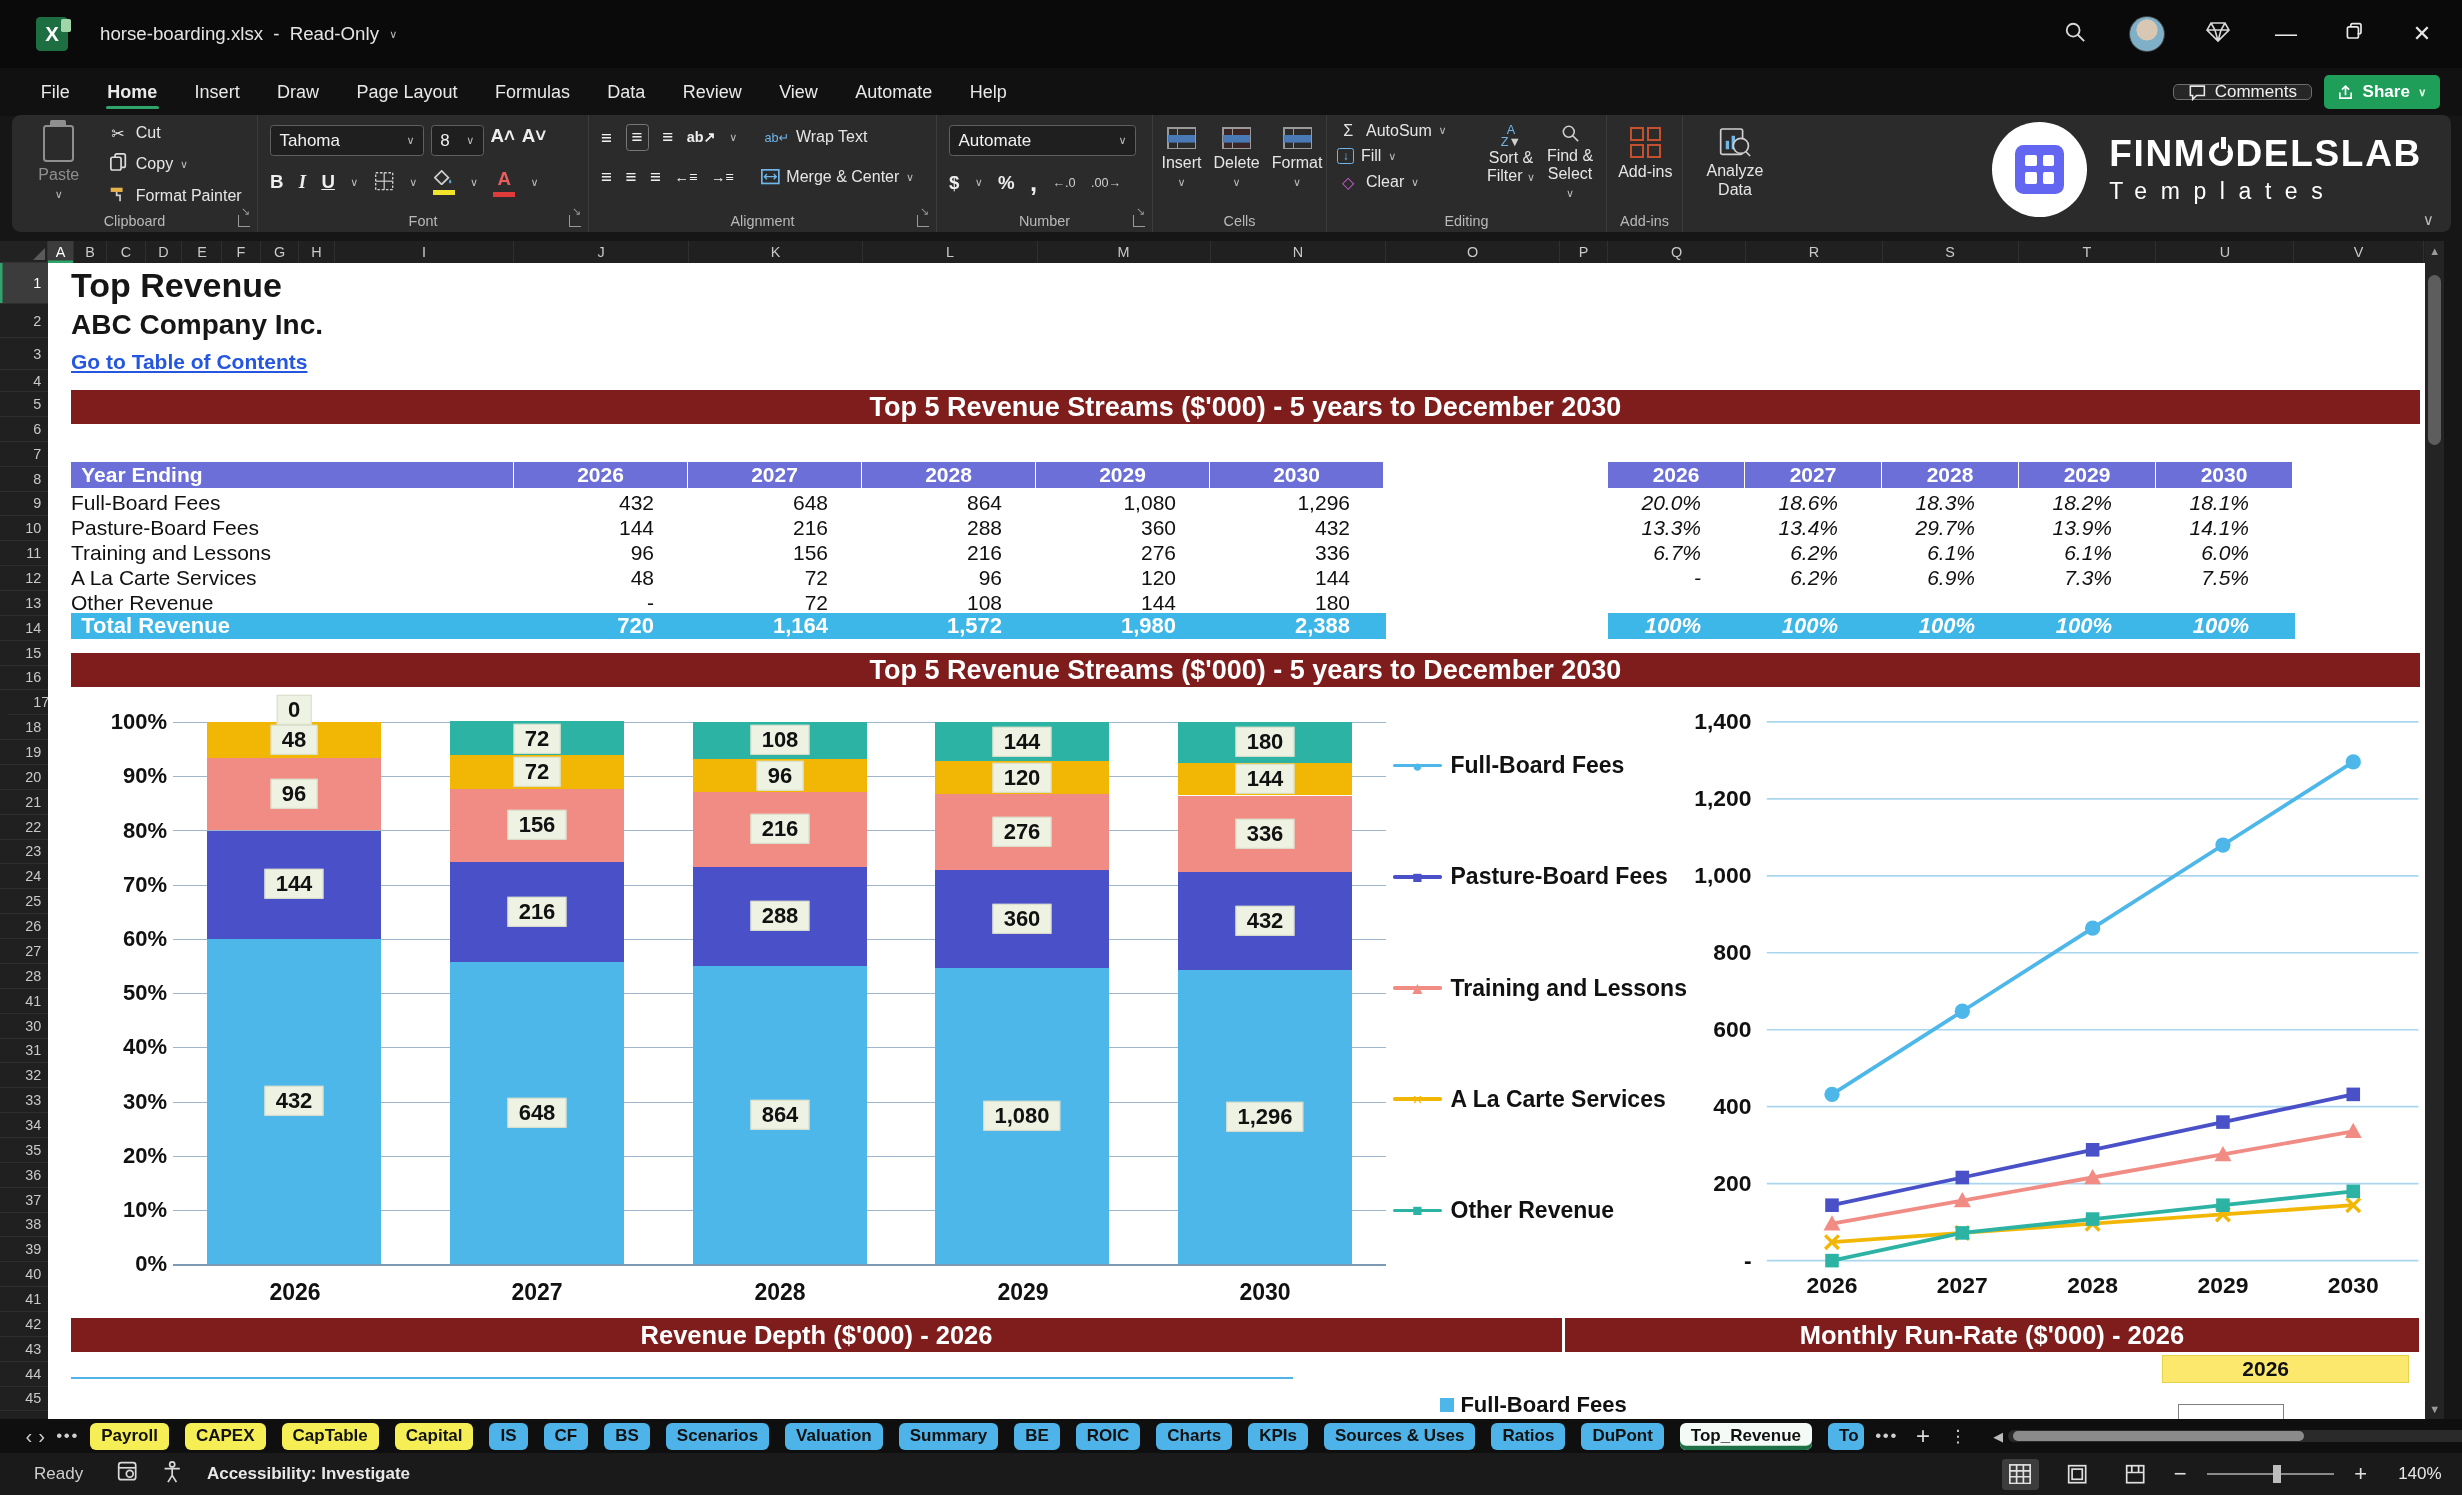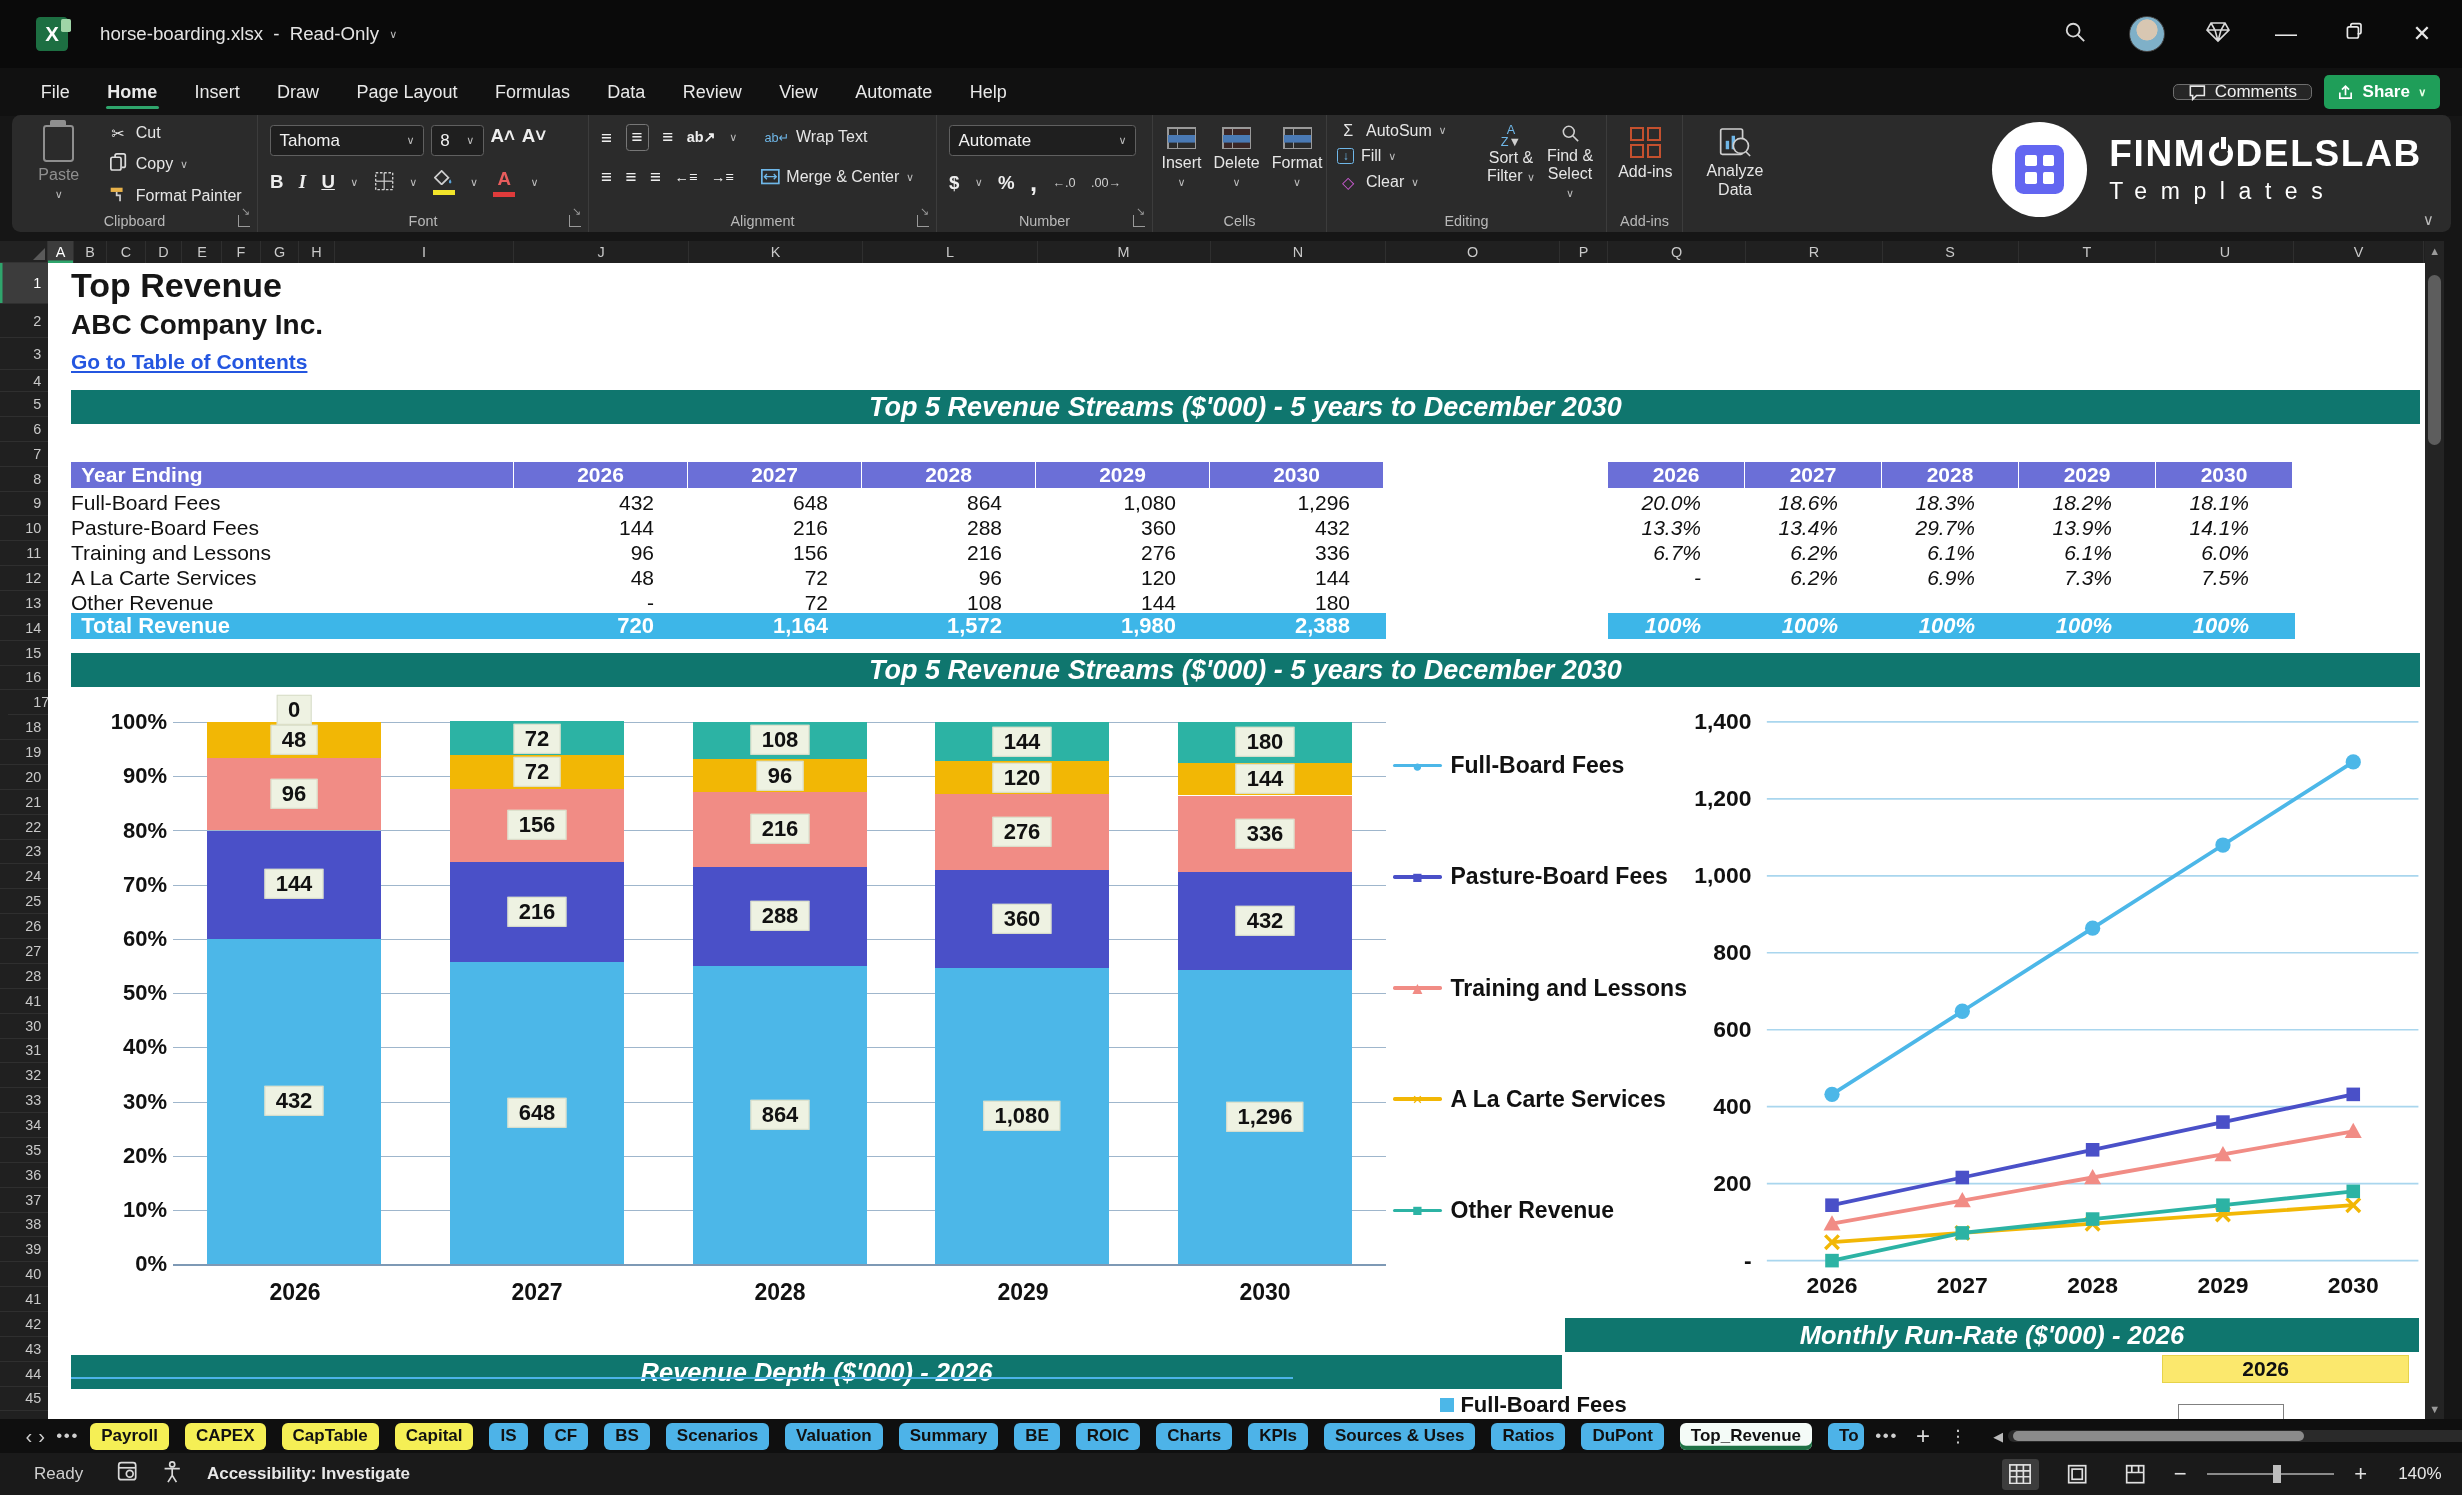--- a/index.html
+++ b/index.html
@@ -68,24 +68,24 @@
   .rowhead.sel { background:#3c3c3c; color:#fff; box-shadow:inset 2.5px 0 0 #2fa56c; }
   #vscroll { position:absolute; right:0; top:0; width:18.7px; height:1178px; background:#242424; }
   .varrow { position:absolute; left:0; width:18.7px; height:20.4px; color:#9a9a9a; font-size:11px; text-align:center; line-height:20.4px; }
   #vthumb { position:absolute; left:2.5px; top:34px; width:13.6px; height:170px; background:#5d5d5d; border-radius:6.8px; }
 
   
   #canvas { position:absolute; left:48px; top:22px; width:2396px; height:1156px; background:#fff; overflow:hidden; color:#111; }
   #sheet-title { position:absolute; left:23px; top:3.4px; font-size:34px; font-weight:bold; color:#161616; }
   #sheet-company { position:absolute; left:23px; top:46px; font-size:28px; font-weight:bold; color:#161616; }
   #toclink { position:absolute; left:23px; top:87px; font-size:21px; font-weight:bold; color:#2456e0; text-decoration:underline; }
-  .banner { position:absolute; background:#0f766e; color:#fff; font-weight:bold; text-align:left; display:flex; align-items:center; justify-content:center;font-style:italic; }
+  .banner { position:absolute; background:#7f1d1d; color:#fff; font-weight:bold; text-align:left; display:flex; align-items:center; justify-content:center; }
   #banner1 { left:23px; top:127px; width:2349px; height:34px; font-size:27px; }
   #banner2 { left:23px; top:390px; width:2349px; height:34px; font-size:27px; }
-  #banner3 { left:23px; top:1092px; width:1491px; height:34px; font-size:25.5px; }
+  #banner3 { left:23px; top:1055px; width:1491px; height:34px; font-size:25.5px; }
   #banner4 { left:1517px; top:1055px; width:854px; height:34px; font-size:25.5px; }
 
   .hdr-row { position:absolute; display:grid; }
   .hdr-cell { background:#6b6fd7; color:#fff; font-weight:bold; font-size:21px; display:flex; align-items:center; justify-content:center; border-right:1.7px solid #fff; }
   .hdr-cell.lbl { justify-content:flex-start; padding-left:10.2px; }
   #tbl-years { left:23px; top:199px; width:1315px; height:25.5px; grid-template-columns:443px repeat(5,174px); }
   #pct-years { left:1560px; top:199px; width:687px; height:25.5px; grid-template-columns:repeat(5,137px); }
   .trow { display:grid; grid-template-columns:443px repeat(5,174px); height:25px; }
   .prow { display:grid; grid-template-columns:repeat(5,137px); height:25px; }
   #tbl-rows { position:absolute; left:23px; top:227px; }

